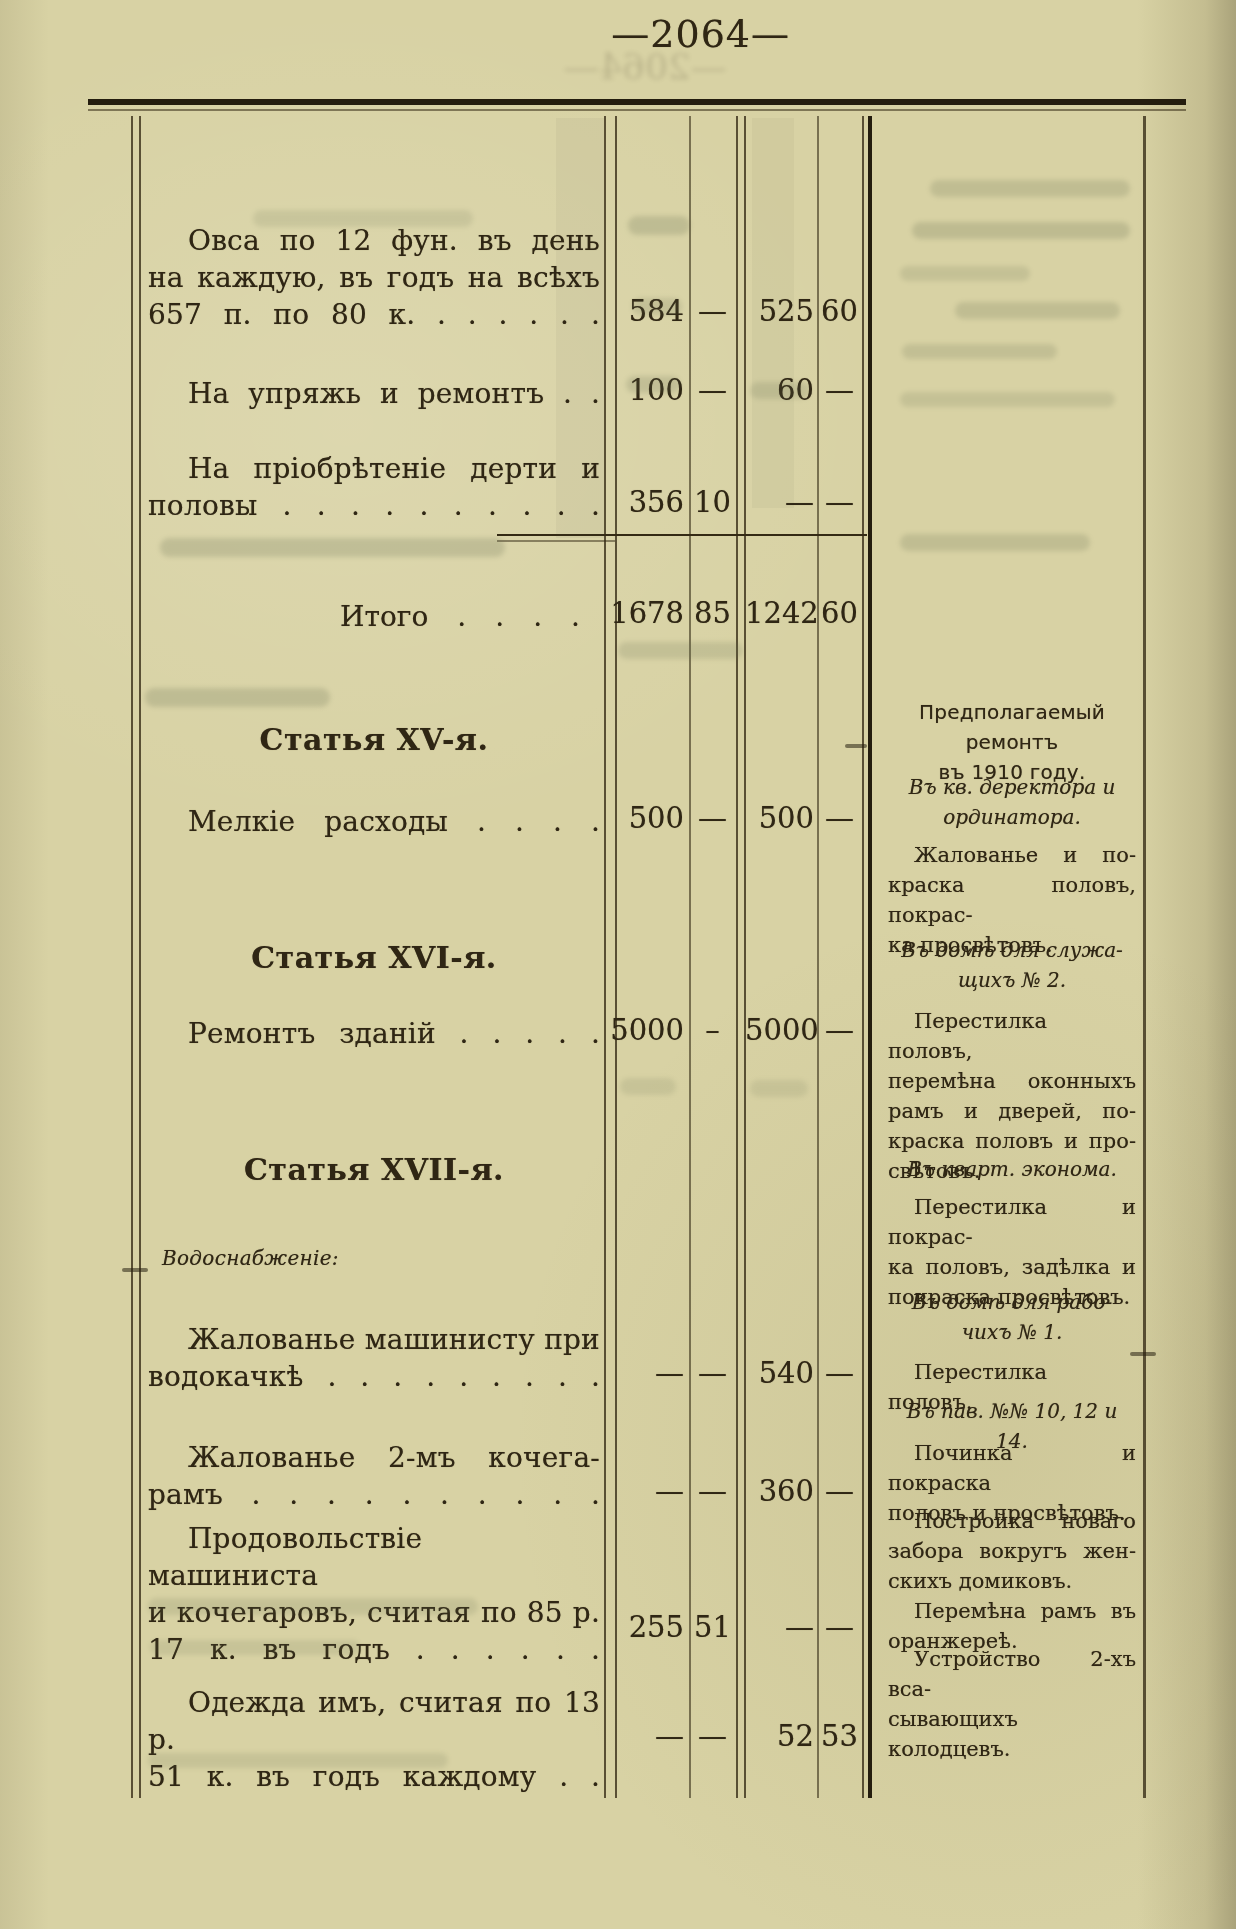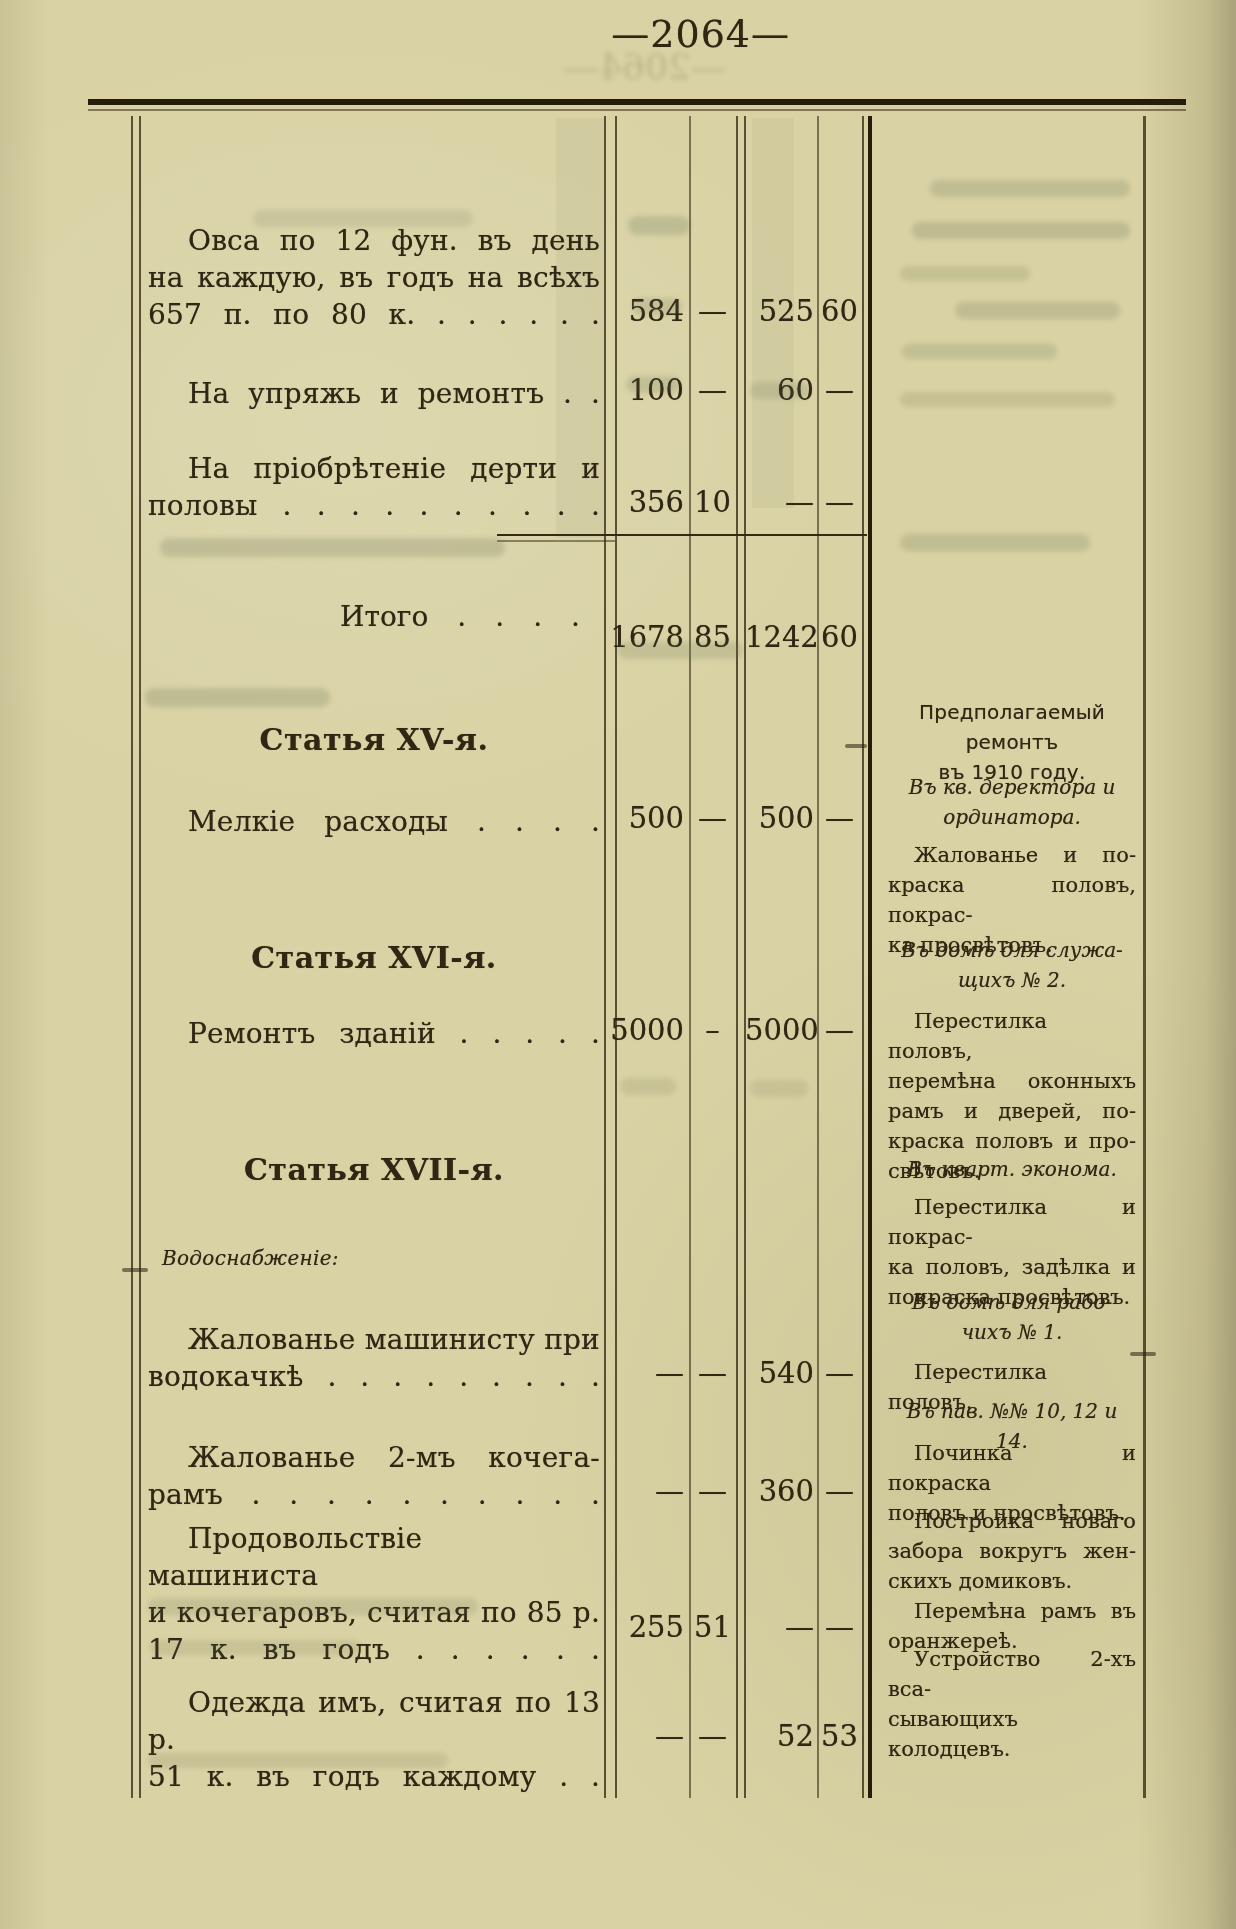--- a/index.html
+++ b/index.html
@@ -100,21 +100,21 @@
   <div class="amt" style="top:485px">
     <span class="a1">356</span>
     <span class="a2">10</span>
     <span class="a3">—</span>
     <span class="a4">—</span>
   </div>
 
   <div class="total" style="top:598px">
     <div class="eline st">Итого . . . .</div>
   </div>
-  <div class="amt" style="top:620px">
+  <div class="amt" style="top:596px">
     <span class="a1">1678</span>
     <span class="a2">85</span>
     <span class="a3">1242</span>
     <span class="a4">60</span>
   </div>
 
   <div class="sheading" style="top:722px">Статья XV-я.</div>
   <div class="entry" style="top:803px">
     <div class="eline st ind">Мелкіе расходы . . . .</div>
   </div>

